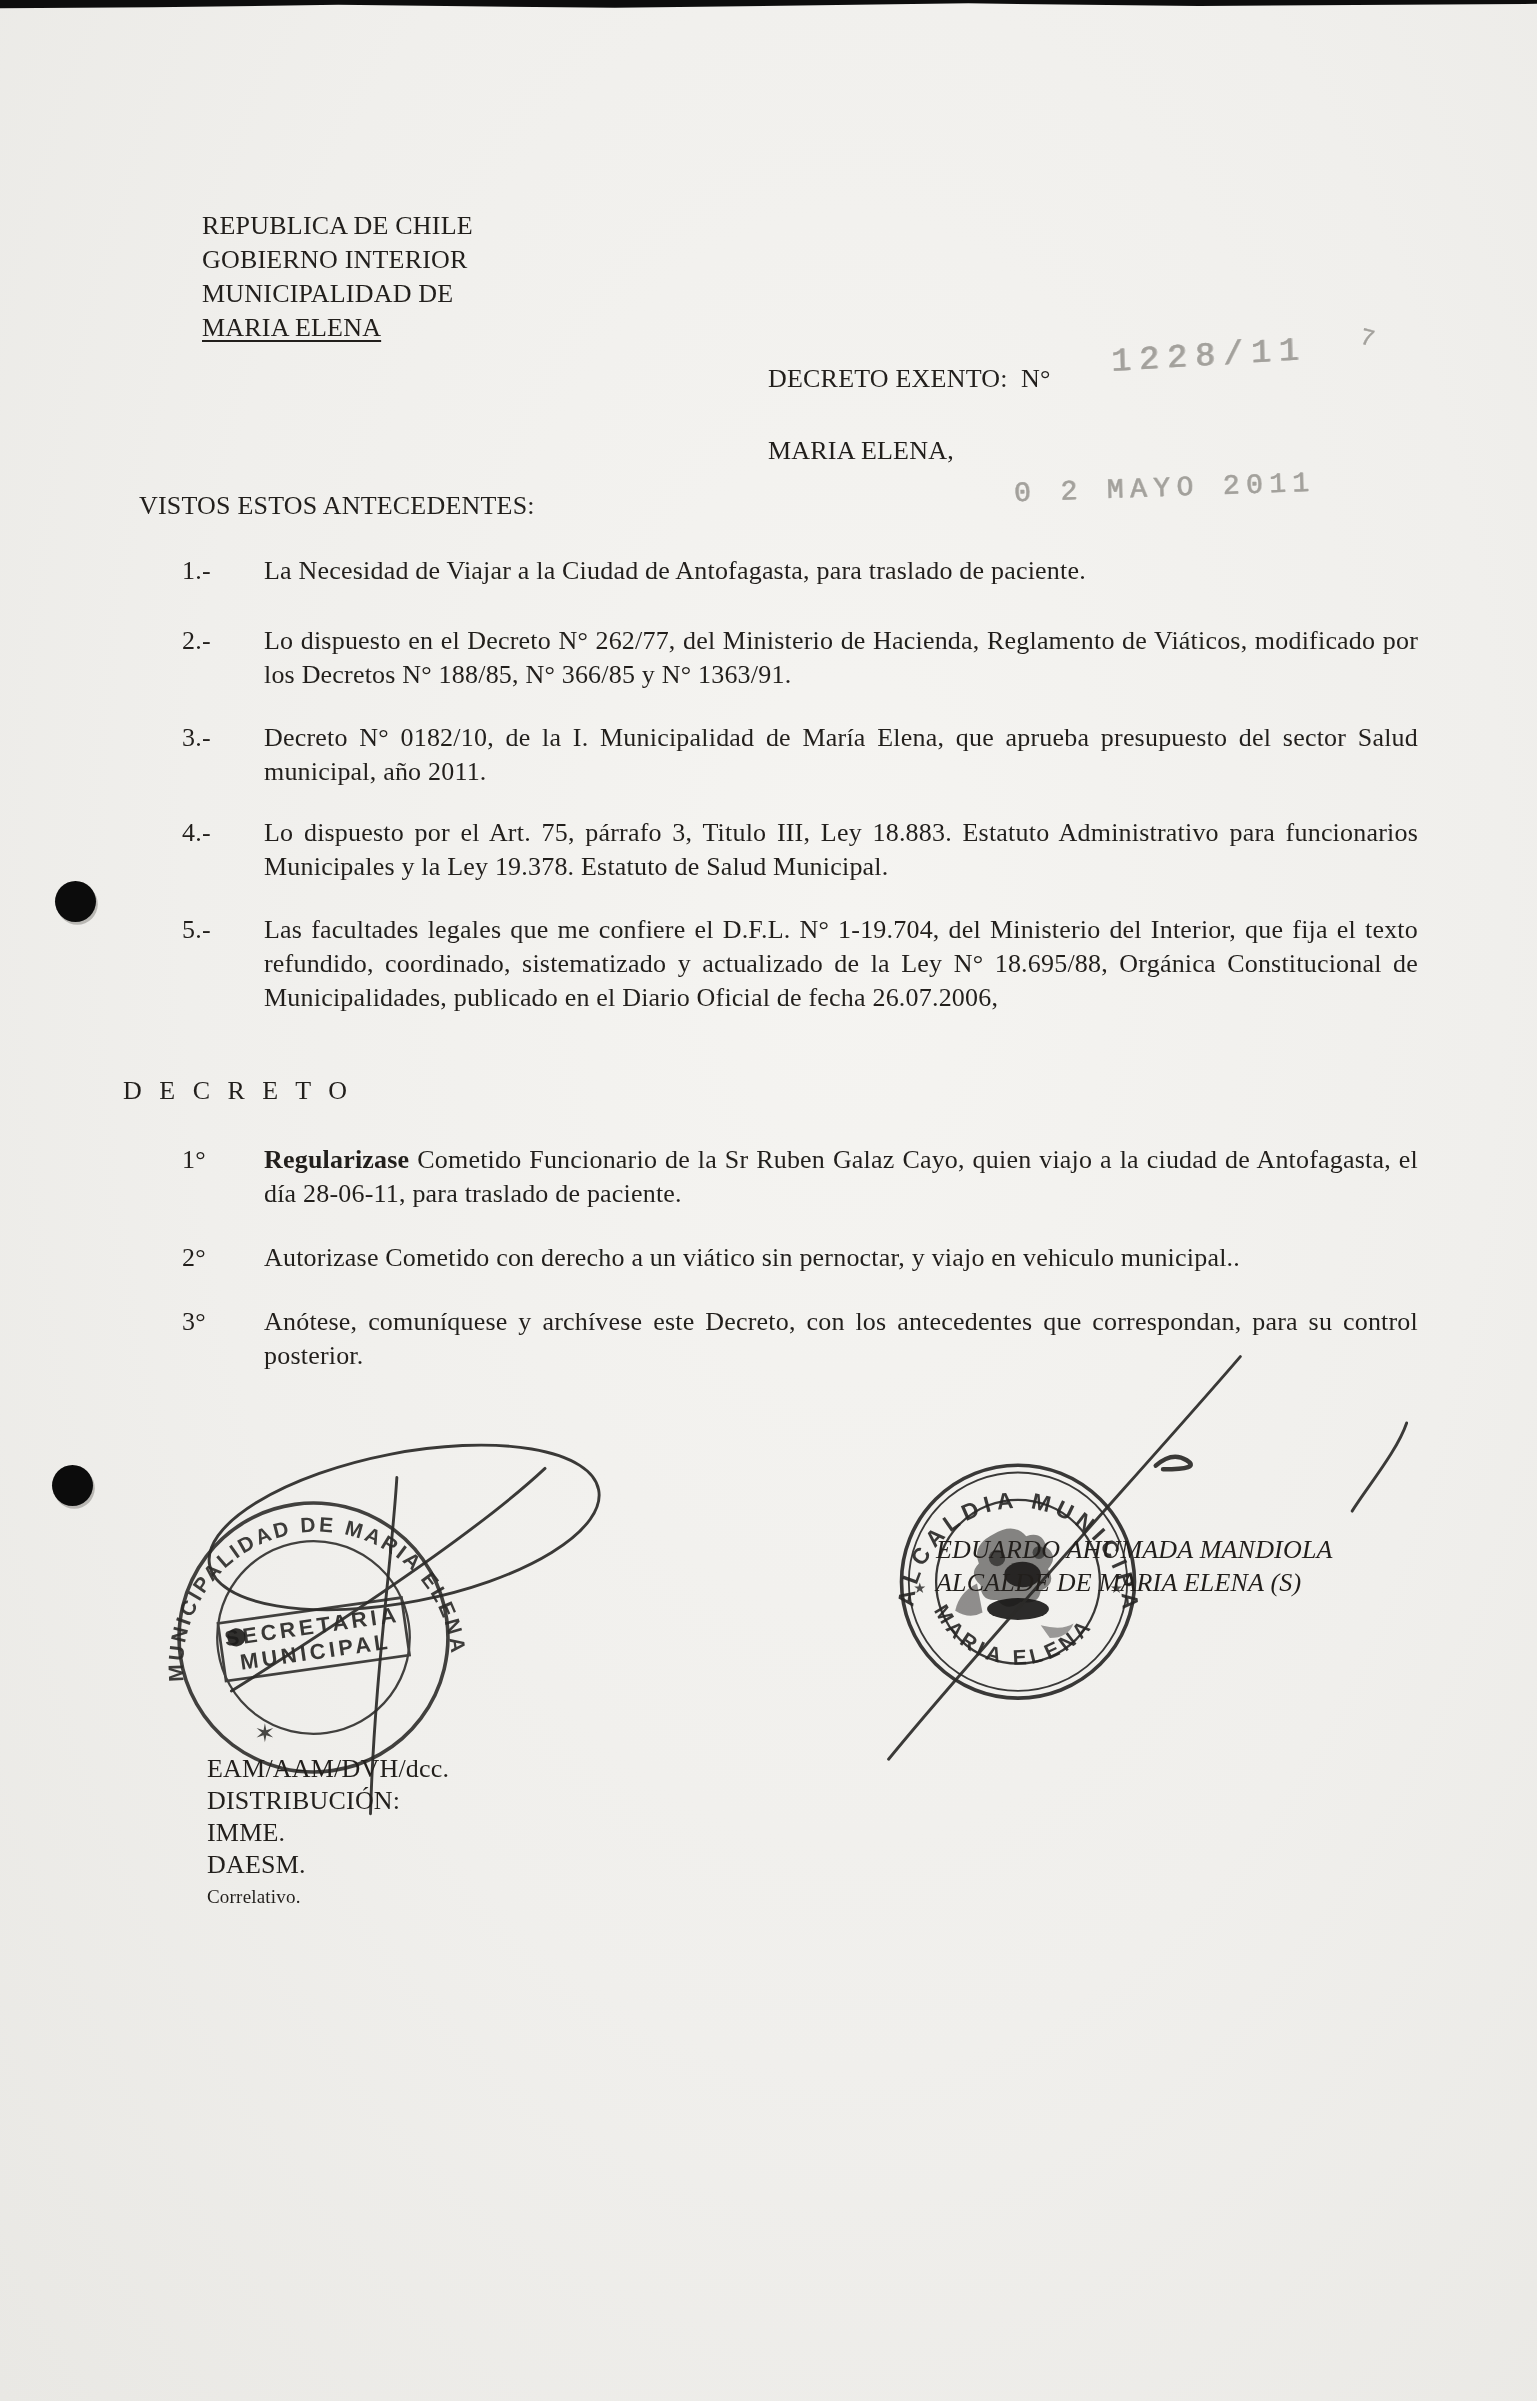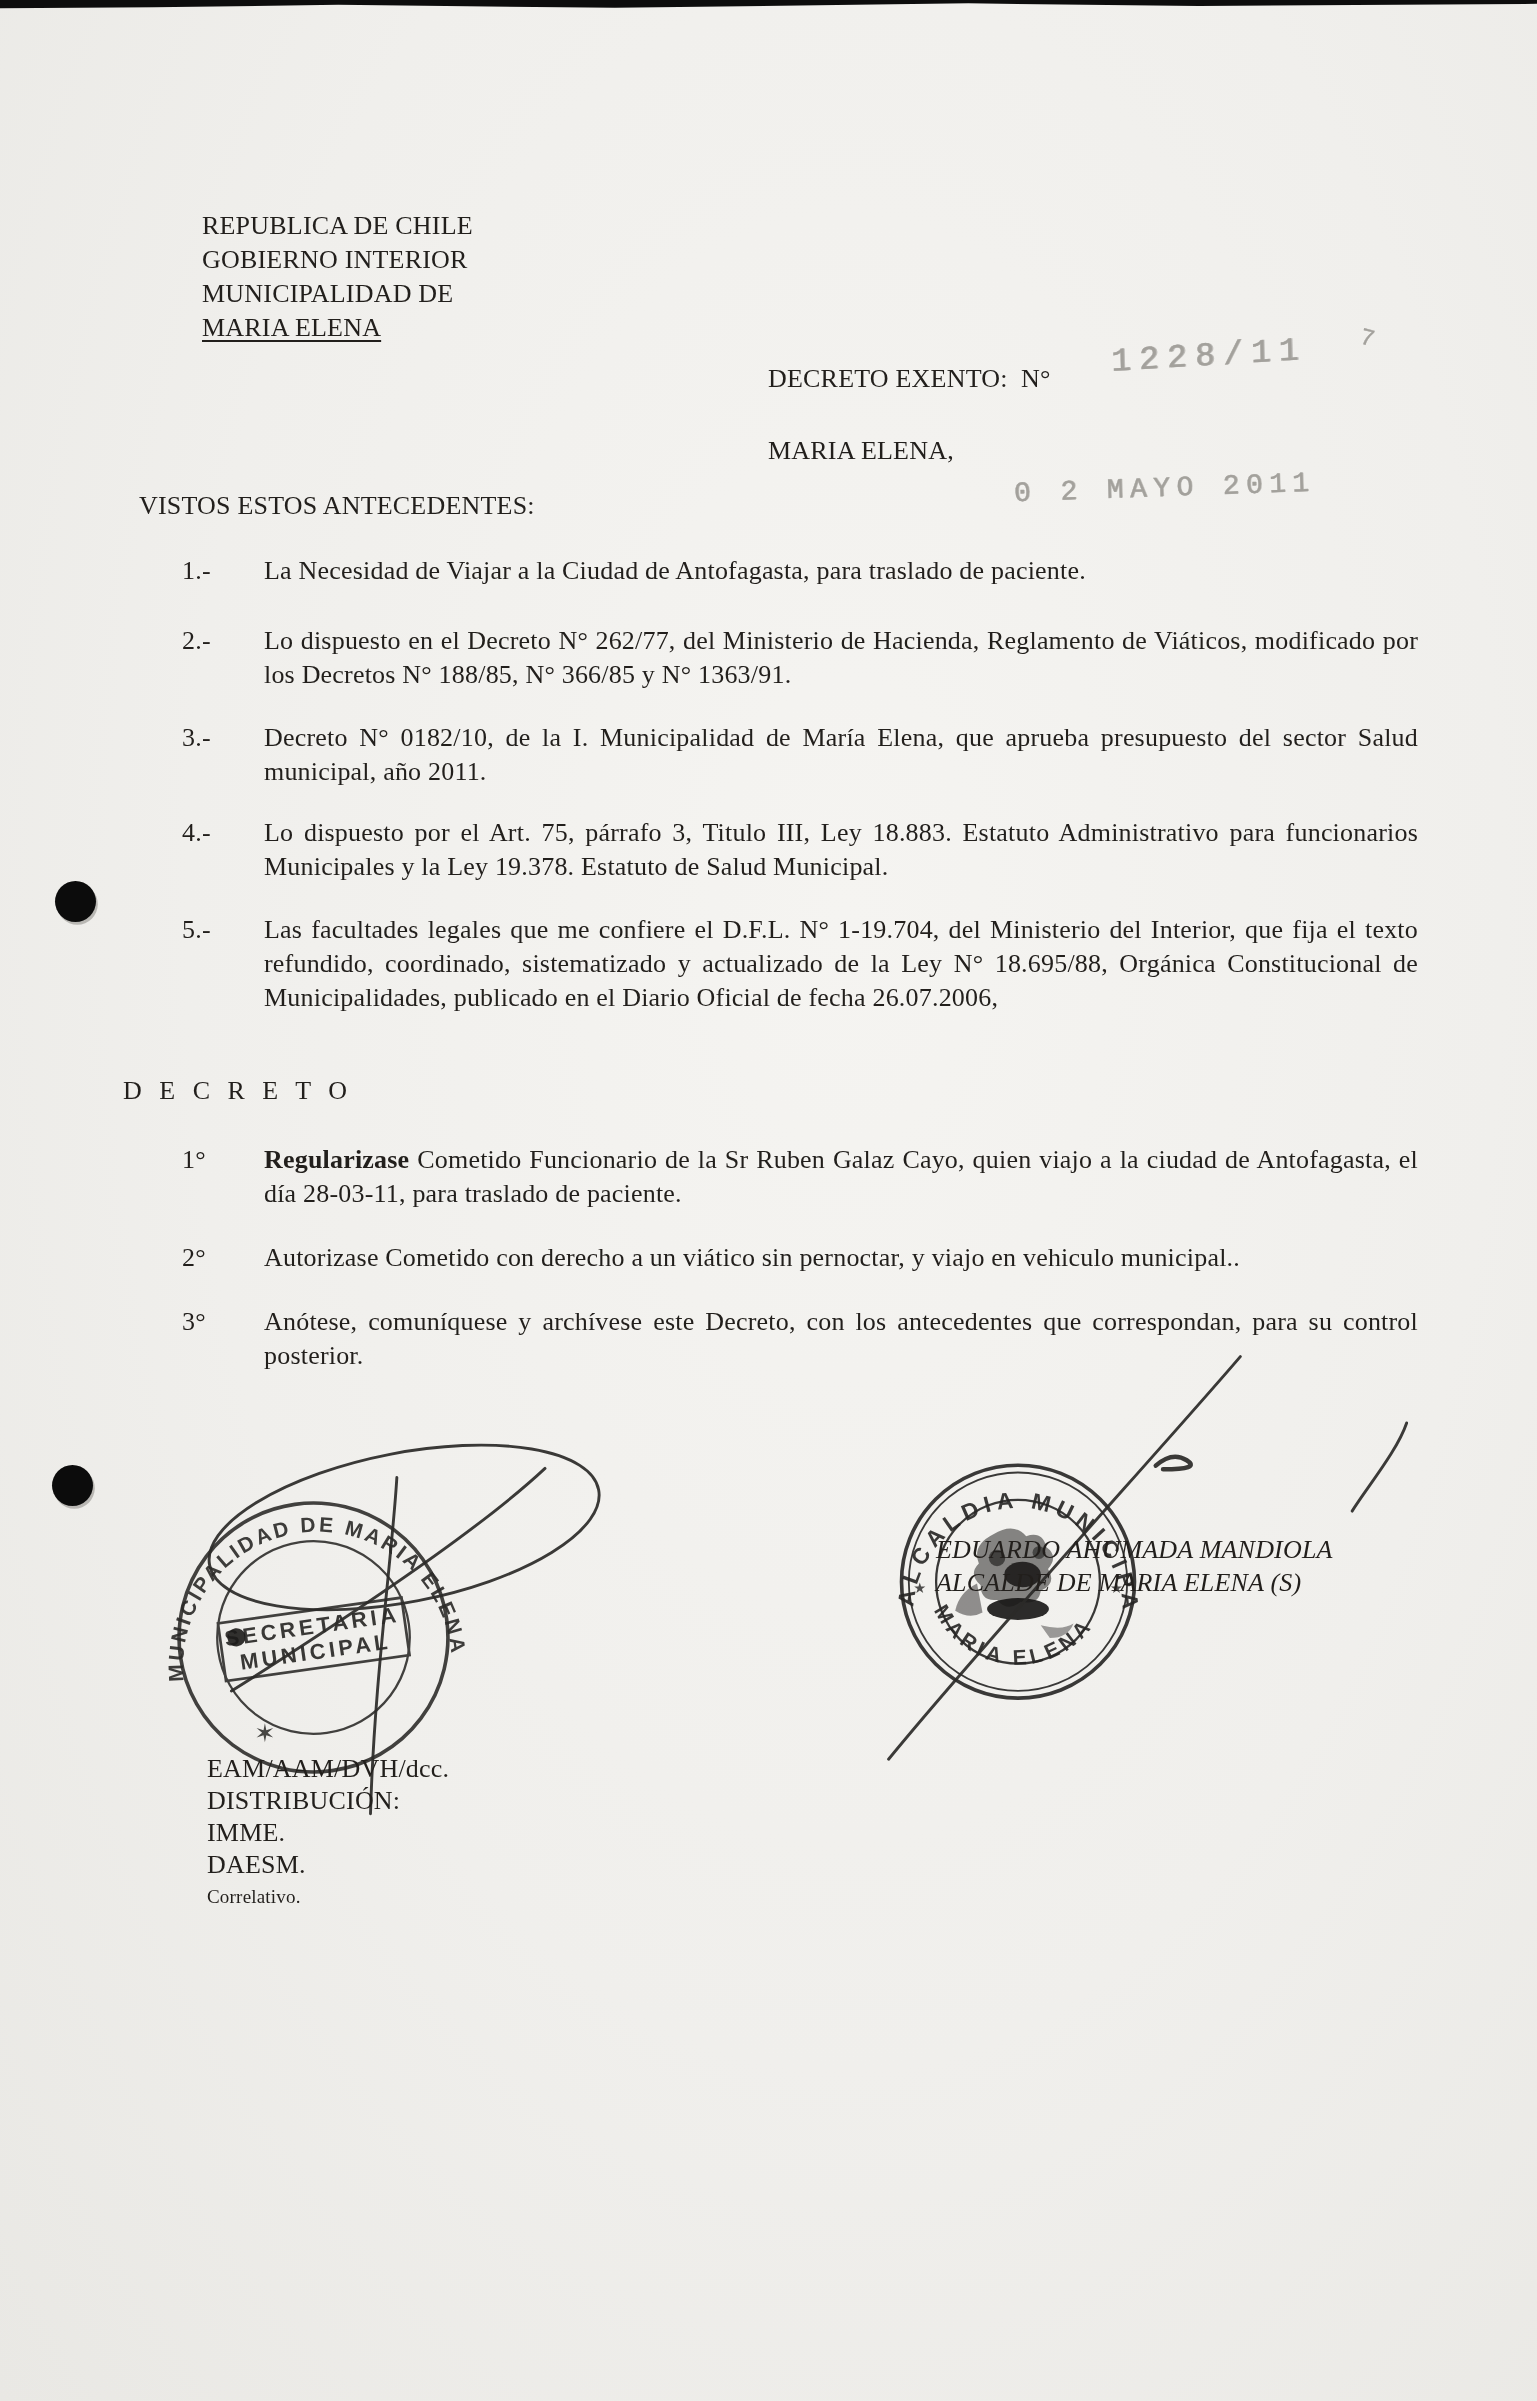--- a/index.html
+++ b/index.html
@@ -96,21 +96,21 @@
   </div>
   <div class="txt item v5">
     <span class="num">5.-</span>
     <div class="body">Las facultades legales que me confiere el D.F.L. N° 1-19.704, del Ministerio del Interior, que fija el texto refundido, coordinado, sistematizado y actualizado de la Ley N° 18.695/88, Orgánica Constitucional de Municipalidades, publicado en el Diario Oficial de fecha 26.07.2006,</div>
   </div>
 
   <div class="txt decreto-title pre">D E C R E T O</div>
 
   <div class="txt item d1">
     <span class="num">1°</span>
-    <div class="body"><span class="lead">Regularizase</span><span> Cometido Funcionario de la Sr Ruben Galaz Cayo, quien viajo a la ciudad de Antofagasta,  el día 28-03-11, para traslado de paciente.</span></div>
+    <div class="body"><span class="lead">Regularizase</span><span> Cometido Funcionario de la Sr Ruben Galaz Cayo, quien viajo a la ciudad de Antofagasta,  el día 28-06-11, para traslado de paciente.</span></div>
   </div>
   <div class="txt item d2">
     <span class="num">2°</span>
     <div class="body">Autorizase Cometido con derecho a un viático sin pernoctar, y  viajo en vehiculo municipal..</div>
   </div>
   <div class="txt item d3">
     <span class="num">3°</span>
     <div class="body">Anótese, comuníquese y archívese este Decreto, con los antecedentes que correspondan, para su control posterior.</div>
   </div>
 

